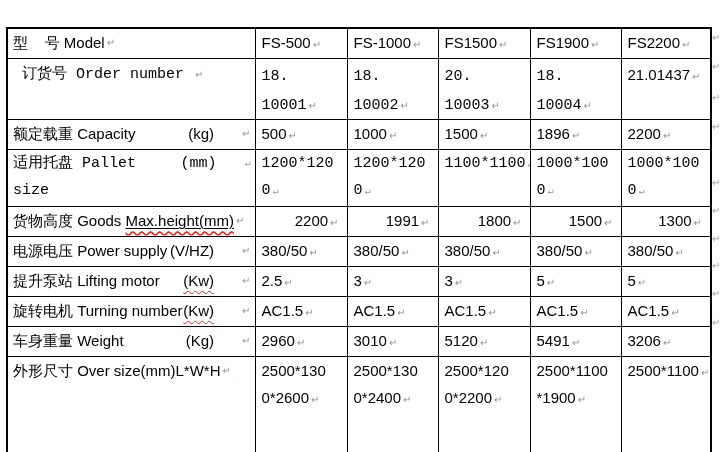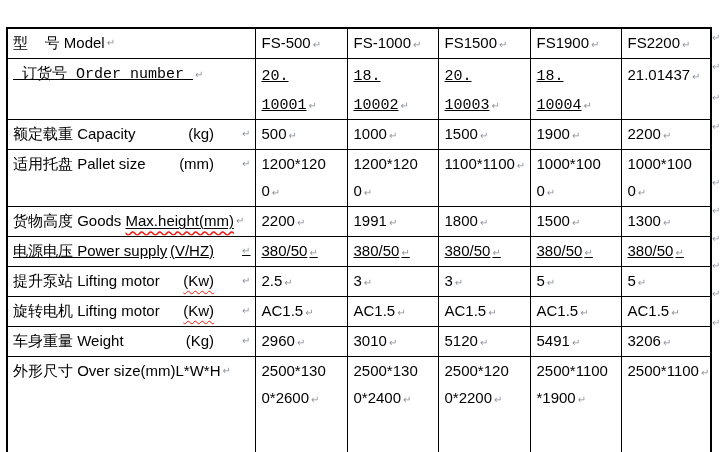--- a/index.html
+++ b/index.html
@@ -24,35 +24,35 @@
     vertical-align:top;
     padding:0;
     font-size:15px;
     line-height:27px;
     overflow:hidden;
   }
   
   tr.r1{height:27px;}
   tr.r2{height:31px;}
   tr.r3{height:28px;}
-  tr.r4{height:57px;}
-  tr.r5{height:28px;}
-  tr.r6{height:28px;text-decoration:underline;}
+  tr.r4{height:57px;font-family:Liberation Mono, monospace;}
+  tr.r5{height:28px;text-align:right;}
+  tr.r6{height:28px;}
   tr.r7{height:27px;}
   tr.r8{height:28px;}
   tr.r9{height:28px;}
   tr.r10{height:156px;}
   tr.r2 .lcw, tr.r2 .vcw{padding-top:2px;}
 
   .lcw{display:flex;align-items:flex-start;padding-left:5px;padding-right:4px;white-space:pre-wrap;}
   .vcw{padding-left:6px;padding-right:8px;}
   .val{white-space:pre-line;}
   .unit{margin-left:auto;margin-right:26px;}
   .unit:empty{display:none;}
-  .mono{font-family:"Liberation Mono", monospace;letter-spacing:0px;text-decoration:underline;}
+  .mono{font-family:"Liberation Mono", monospace;letter-spacing:0px;}
   .pm{
     font-size:10px;
     line-height:27px;
     color:#8d939c;
     margin-left:2px;
     flex:none;
   }
   .u-solid{text-decoration:underline solid #000;text-decoration-thickness:1px;text-underline-offset:2px;}
   .u-wavy, .wavy{
     -webkit-text-decoration:underline wavy #f2160c;
@@ -120,21 +120,21 @@
       <td class="vc">
             <div class="vcw"><span class="val">FS2200</span><span class="pm">↵</span></div>
           </td>
     </tr>
 
     <tr class="r2">
       <td class="lc">
         <div class="lcw"><span class="lab mono"> 订货号 Order number </span><span class="pm">↵</span></div>
       </td>
       <td class="vc">
-            <div class="vcw"><span class="val mono">20. 10001</span><span class="pm">↵</span></div>
+            <div class="vcw"><span class="val mono">18. 10001</span><span class="pm">↵</span></div>
           </td>
       <td class="vc">
             <div class="vcw"><span class="val mono">18. 10002</span><span class="pm">↵</span></div>
           </td>
       <td class="vc">
             <div class="vcw"><span class="val mono">20. 10003</span><span class="pm">↵</span></div>
           </td>
       <td class="vc">
             <div class="vcw"><span class="val mono">18. 10004</span><span class="pm">↵</span></div>
           </td>
@@ -150,21 +150,21 @@
       <td class="vc">
             <div class="vcw"><span class="val">500</span><span class="pm">↵</span></div>
           </td>
       <td class="vc">
             <div class="vcw"><span class="val">1000</span><span class="pm">↵</span></div>
           </td>
       <td class="vc">
             <div class="vcw"><span class="val">1500</span><span class="pm">↵</span></div>
           </td>
       <td class="vc">
-            <div class="vcw"><span class="val">1900</span><span class="pm">↵</span></div>
+            <div class="vcw"><span class="val">1896</span><span class="pm">↵</span></div>
           </td>
       <td class="vc">
             <div class="vcw"><span class="val">2200</span><span class="pm">↵</span></div>
           </td>
     </tr>
 
     <tr class="r4">
       <td class="lc">
         <div class="lcw"><span class="lab">适用托盘 Pallet size</span><span class="unit">(mm)</span><span class="pm">↵</span></div>
       </td>
@@ -247,21 +247,21 @@
       <td class="vc">
             <div class="vcw"><span class="val">5</span><span class="pm">↵</span></div>
           </td>
       <td class="vc">
             <div class="vcw"><span class="val">5</span><span class="pm">↵</span></div>
           </td>
     </tr>
 
     <tr class="r8">
       <td class="lc">
-        <div class="lcw"><span class="lab">旋转电机 Lifting motor</span><span class="unit wavy">(Kw)</span><span class="pm">↵</span></div>
+        <div class="lcw"><span class="lab">旋转电机 Turning number</span><span class="unit wavy">(Kw)</span><span class="pm">↵</span></div>
       </td>
       <td class="vc">
             <div class="vcw"><span class="val">AC1.5</span><span class="pm">↵</span></div>
           </td>
       <td class="vc">
             <div class="vcw"><span class="val">AC1.5</span><span class="pm">↵</span></div>
           </td>
       <td class="vc">
             <div class="vcw"><span class="val">AC1.5</span><span class="pm">↵</span></div>
           </td>

